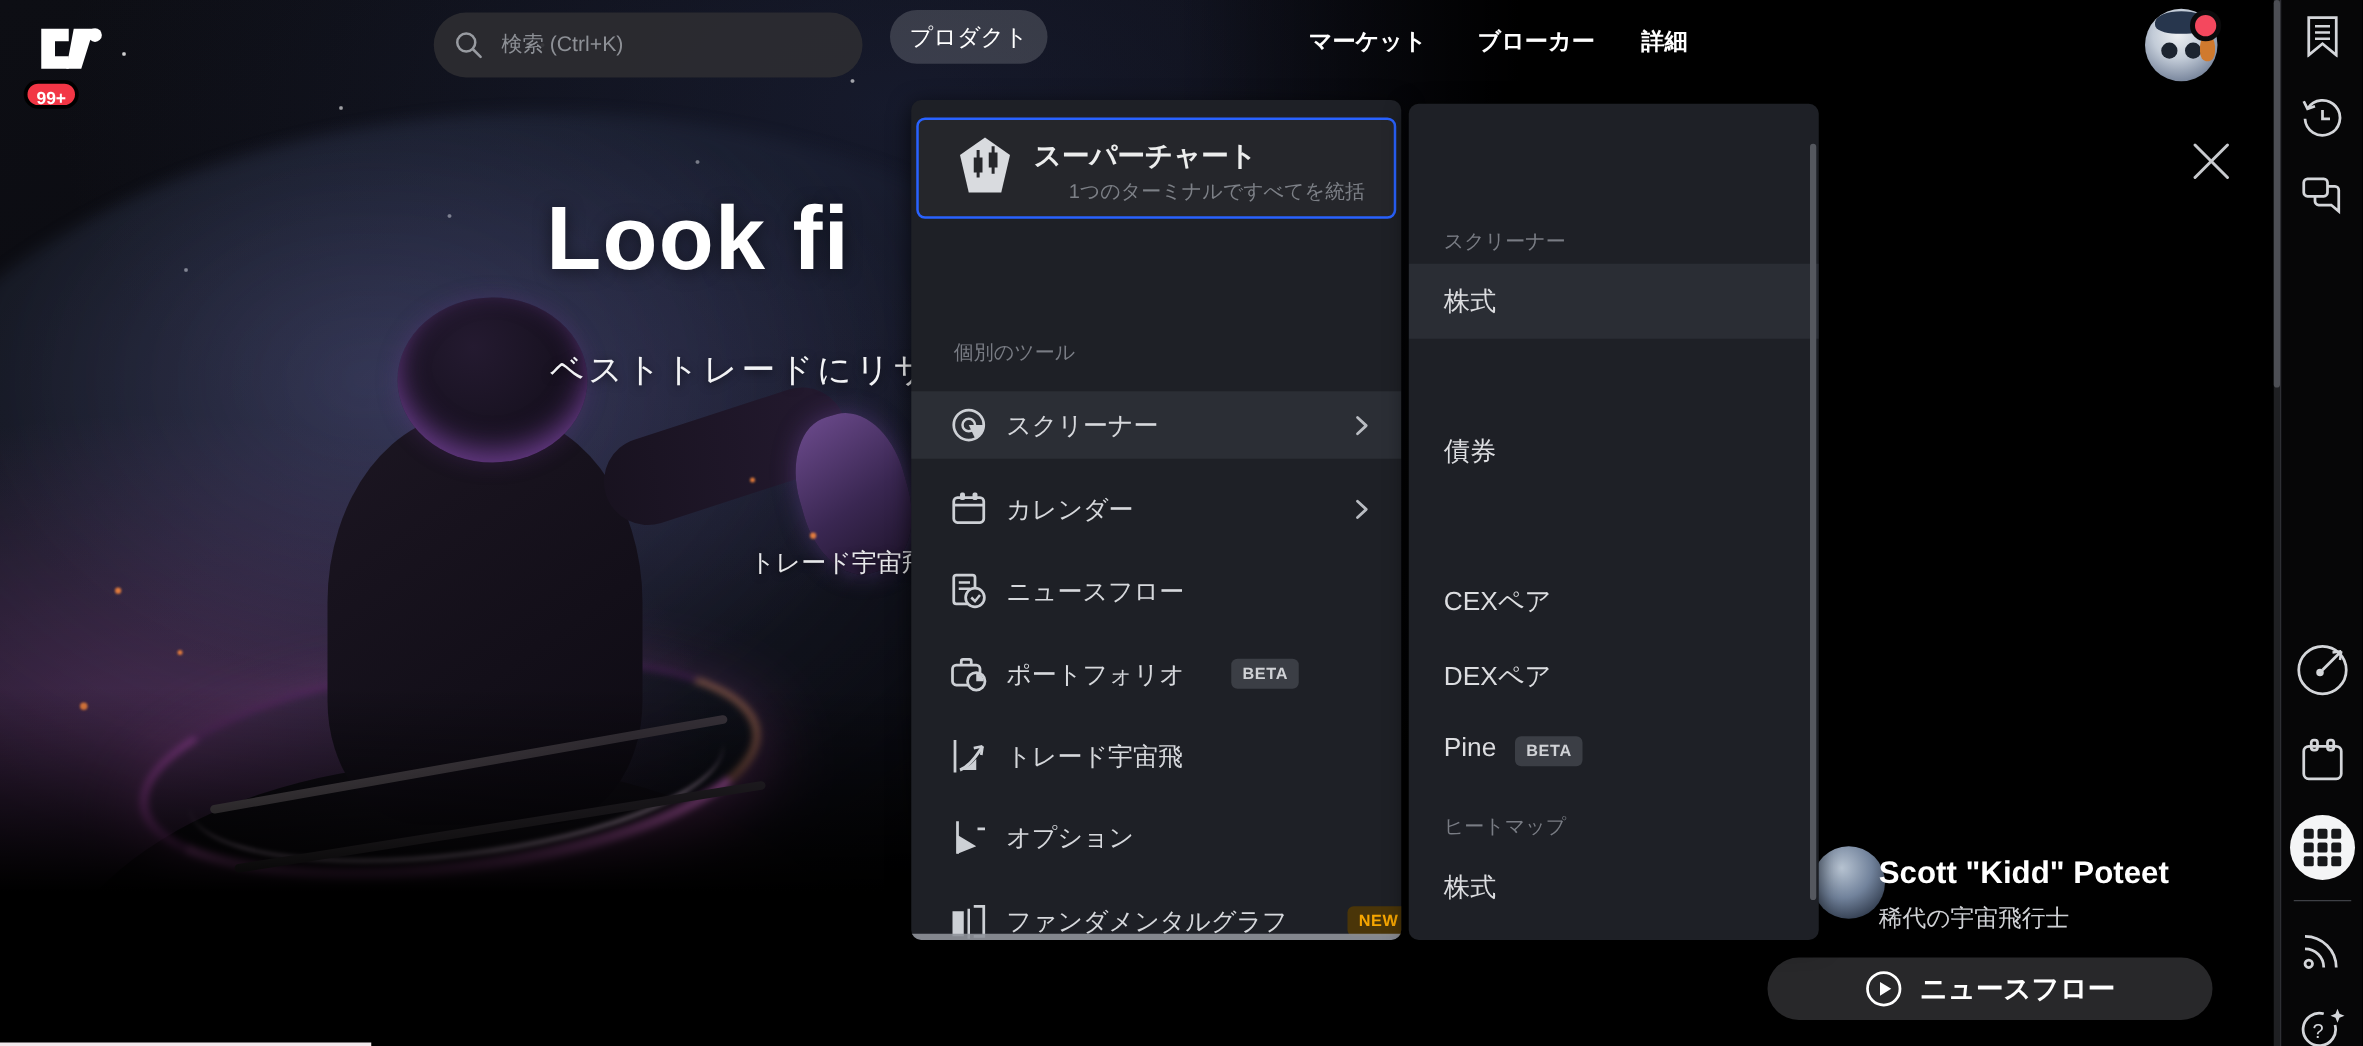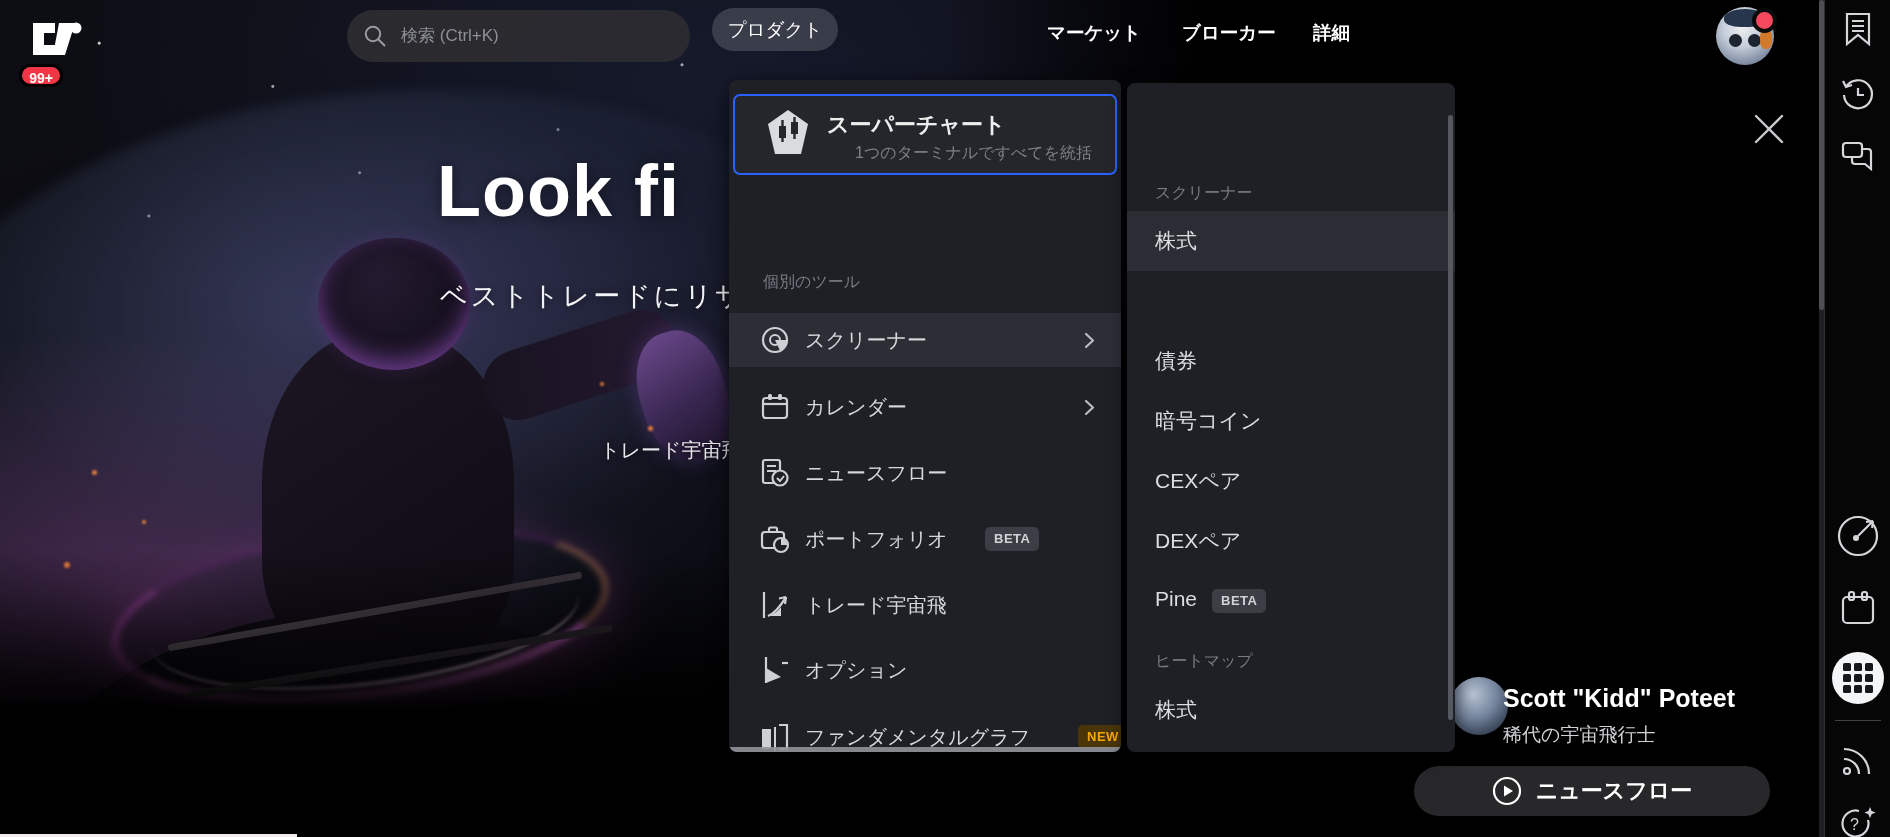--- a/index.html
+++ b/index.html
@@ -298,23 +298,20 @@
 
   <div class="panel sub-panel">
     <div class="sec-header" style="left:28px; top:100px;">スクリーナー</div>
 
     <div class="srow hl" style="top:128px;">
       <div class="s-label">株式</div>
     </div>
     <div class="srow" style="top:248px;font-family:Liberation Mono, monospace;">
       <div class="s-label">債券</div>
     </div>
-    <div class="srow" style="top:308px;">
-      <div class="s-label">暗号コイン</div>
-    </div>
     <div class="srow" style="top:428px;">
       <div class="s-label">DEXペア</div>
     </div>
     <div class="srow" style="top:368px;">
       <div class="s-label">CEXペア</div>
     </div>
     <div class="srow" style="top:488px;">
       <div class="s-label">Pine</div>
       <span class="badge-beta" style="left:85px; top:18px;">BETA</span>
     </div>

